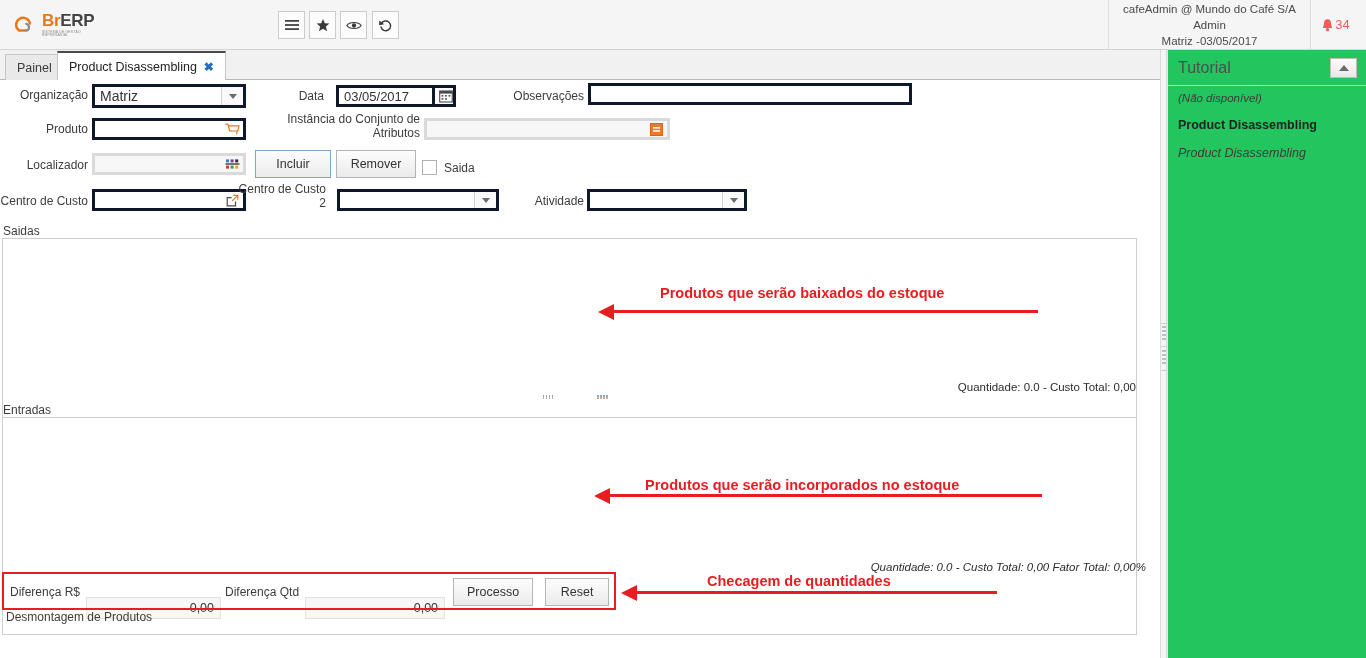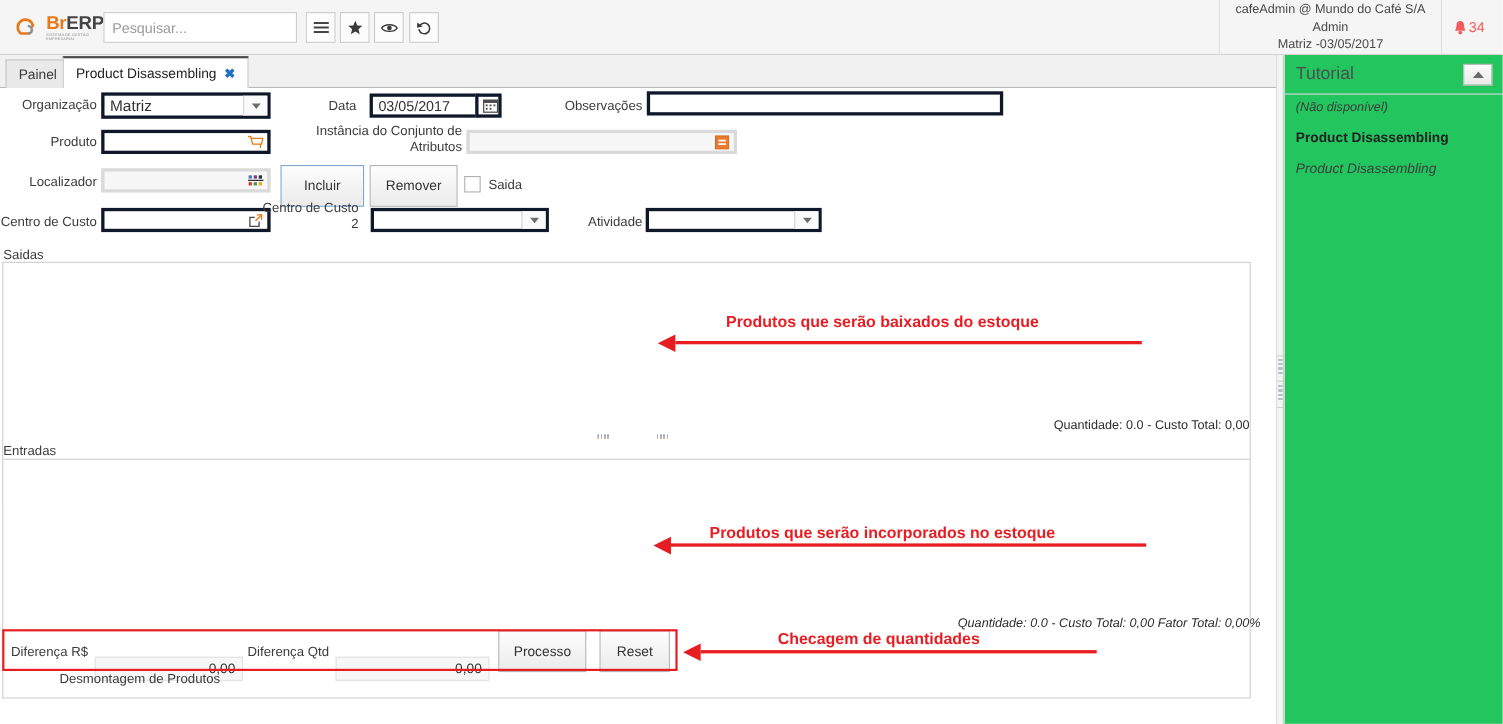--- a/index.html
+++ b/index.html
@@ -139,21 +139,21 @@
     display: flex; align-items: center; justify-content: center;
     cursor: pointer;
   }
   .caret i {
     width: 0; height: 0;
     border-left: 4.5px solid transparent; border-right: 4.5px solid transparent;
     border-top: 5px solid #6c6c6c; display: block;
   }
 
   .btn {
-    position: absolute; height: 38px;
+    position: absolute; height: 28px;
     border: 1px solid #b5b5b5;
     background: linear-gradient(#fdfdfd, #ebebeb);
     font-family: "Liberation Sans", sans-serif; font-size: 12.5px; color: #333;
     cursor: pointer;
   }
   .btn.primary { border-color: #7fa8cc; }
 
   .chk-row {
     position: absolute; display: flex; align-items: center; gap: 7px;
     font-size: 12px; color: #3c3c3c;
@@ -189,21 +189,21 @@
     display: flex; align-items: center;
   }
   .sum-label { font-size: 12px; color: #3c3c3c; padding: 0 6px 0 4px; }
   .sum-val {
     height: 22px; background: #f7f7f7; border: 1px solid #e2e2e2;
     display: flex; align-items: center; justify-content: flex-end;
     padding-right: 6px; font-size: 12.5px; color: #333; margin-top: 32px;
   }
   .footnote {
     position: absolute; left: 6px; top: 530px;
-    font-size: 12px; color: #3c3c3c; margin-left: 48px;
+    font-size: 12px; color: #3c3c3c;
   }
 
   
   .anno-text {
     position: absolute; color: #e81d22;
     font-weight: bold; font-size: 14.5px; white-space: nowrap;
   }
   .anno-line {
     position: absolute; height: 3px; background: #e81d22;
   }
@@ -270,29 +270,20 @@
       <path d="M16.2 16.5 A3.4 3.4 0 0 0 16.2 9.8" fill="none" stroke="#8d8d8d" stroke-width="2.2" stroke-linecap="round"></path>
     </svg>
     <div class="logo-text">
       <div class="big">
         <span class="br">Br</span><span class="erp">ERP</span>
       </div>
       <div class="sub">SISTEMA DE GESTÃO EMPRESARIAL</div>
     </div>
   </div>
 
-  <div class="search-box">
-    <input type="text" placeholder="Pesquisar..." style="">
-    <div class="search-btn">
-      <svg width="15" height="15" viewBox="0 0 16 16">
-        <circle cx="6.5" cy="6.5" r="4.6" fill="none" stroke="#555" stroke-width="1.6"></circle>
-        <line x1="10" y1="10" x2="14.4" y2="14.4" stroke="#555" stroke-width="1.8" stroke-linecap="round"></line>
-      </svg>
-    </div>
-  </div>
 
   <div class="tbtn" id="btn-menu">
     <svg width="14" height="12" viewBox="0 0 14 12">
       <rect y="1" width="14" height="1.8" fill="#444"></rect>
       <rect y="5.1" width="14" height="1.8" fill="#444"></rect>
       <rect y="9.2" width="14" height="1.8" fill="#444"></rect>
     </svg>
   </div>
   <div class="tbtn" id="btn-fav">
     <svg width="14" height="14" viewBox="0 0 16 16">

